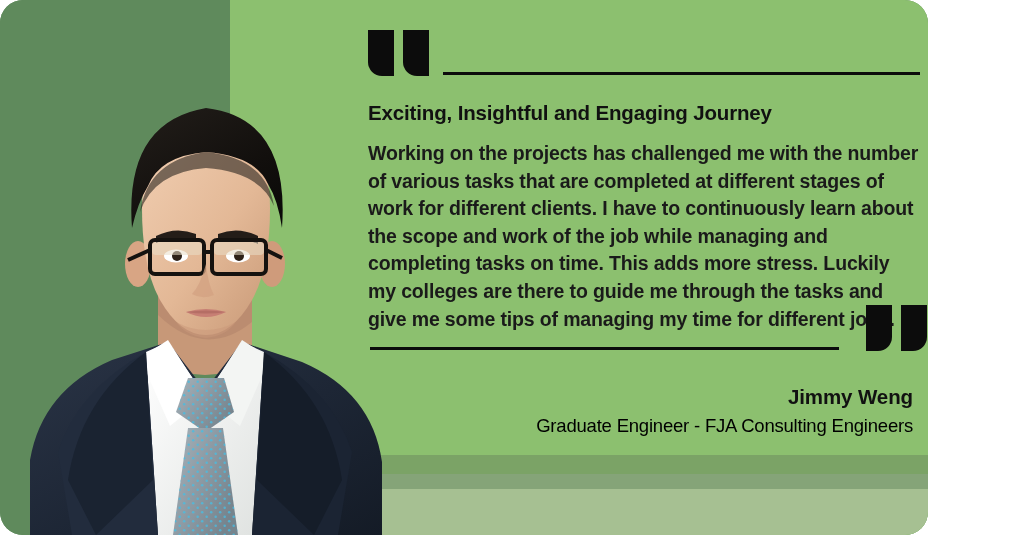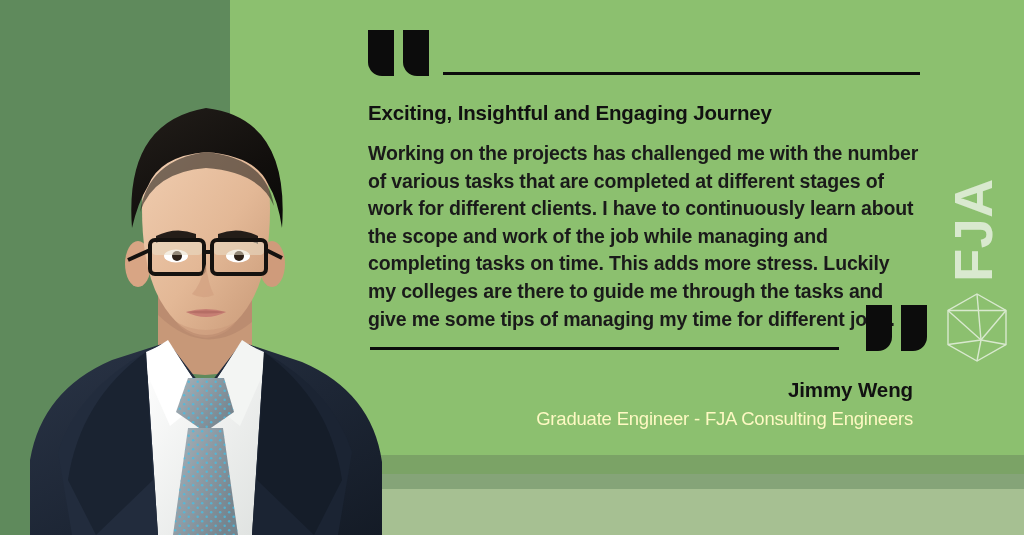--- a/index.html
+++ b/index.html
@@ -7,24 +7,25 @@
     margin: 0;
     padding: 0;
     background: #ffffff;
   }
   body {
     font-family: "Liberation Sans", sans-serif;
   }
 
   #card {
     position: relative;
-    width: 1024px;
+    width: 928px;
     height: 535px;
     overflow: hidden;
     background: #5f8a5c;
+    border-radius: 23px;
   }
 
   
   .bg-dark-left {
     position: absolute;
     left: 0; top: 0;
     width: 230px; height: 535px;
     background: #5f8a5c;
   }
   .bg-light-main {
@@ -108,25 +109,26 @@
     left: 368px;
     top: 378px;
     width: 545px;
     text-align: right;
   }
   #attrib-name {
     font-size: 20.5px;
     font-weight: bold;
     color: #111111;
     letter-spacing: -0.1px;
+    margin-top: 7px;
   }
   #attrib-role {
     margin-top: 6px;
     font-size: 18.5px;
-    color: #fef9c3;
+    color: #000000;
     letter-spacing: -0.2px;
   }
 
   
   #fja-wordmark {
     position: absolute;
     left: 930px;
     top: 170px;
     width: 86px;
     height: 120px;

